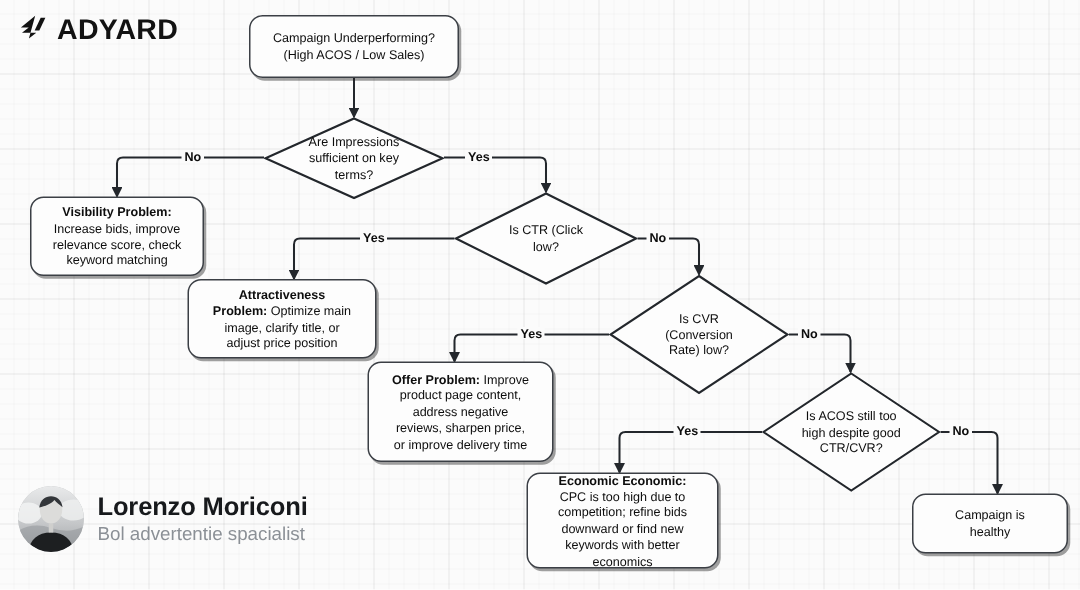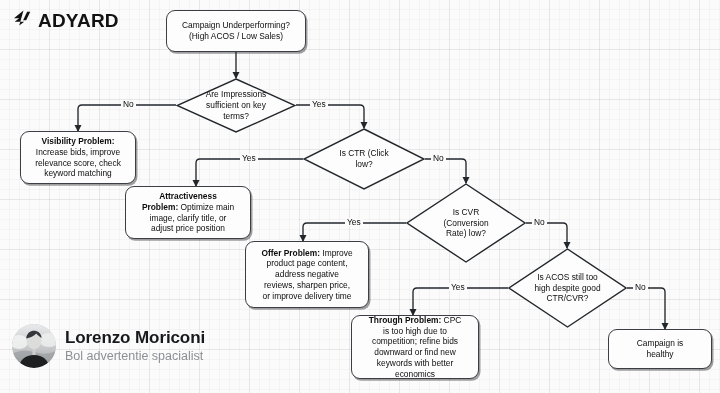--- a/index.html
+++ b/index.html
@@ -132,20 +132,21 @@
 
   .edge-label {
     position: absolute;
     font-size: 8.4px;
     color: #0d0d0d;
     background: #fbfbfb;
     padding: 0 2px;
     line-height: 1;
     z-index: 3;
     white-space: nowrap;
+    font-weight: bold;
   }
 </style>
 </head>
 <body>
 
 <div id="canvas">
 
   <svg id="flow-svg" viewBox="0 0 720 393">
     <defs>
       <marker id="arrow" viewBox="0 0 10 10" refX="8.6" refY="5" markerWidth="5.4" markerHeight="5.4" orient="auto-start-reverse">
@@ -276,21 +277,21 @@
     </svg>
     <div class="dlabel">
       <div>Is ACOS still too</div>
       <div>high despite good</div>
       <div>CTR/CVR?</div>
     </div>
   </div>
 
   <div class="node box" style="left:351px; top:315px; width:128px; height:64px;">
     <div class="inner">
-      <b>Through Problem:</b><span> CPC is too high due to competition; refine bids downward or find new keywords with better economics</span>
+      <b>Economic Economic:</b><span> CPC is too high due to competition; refine bids downward or find new keywords with better economics</span>
     </div>
   </div>
 
   <div class="node box" style="left:608px; top:329px; width:104px; height:40px;">
     <div class="inner">
       <span>Campaign is healthy</span>
     </div>
   </div>
 
   <div class="edge-label" style="left:121px; top:100px;">No</div>

